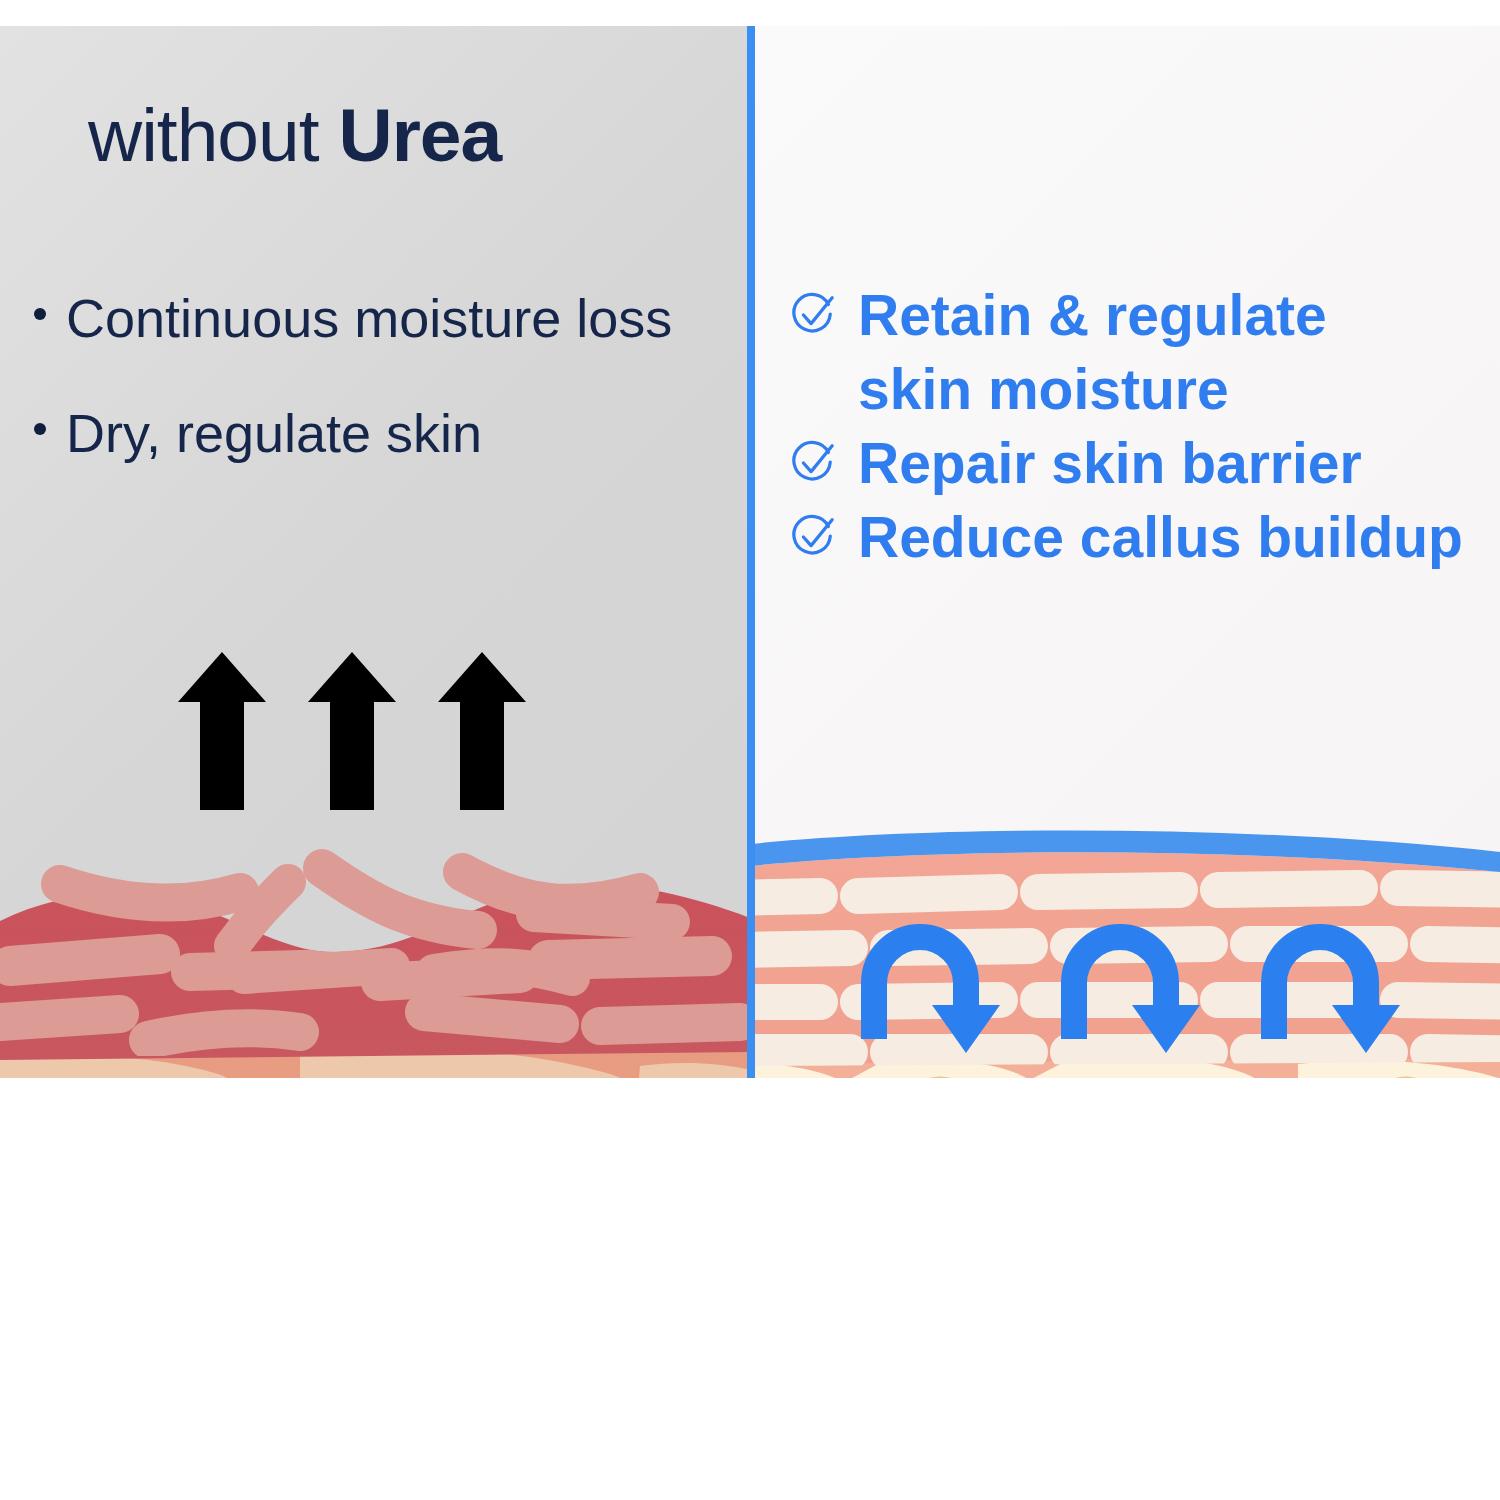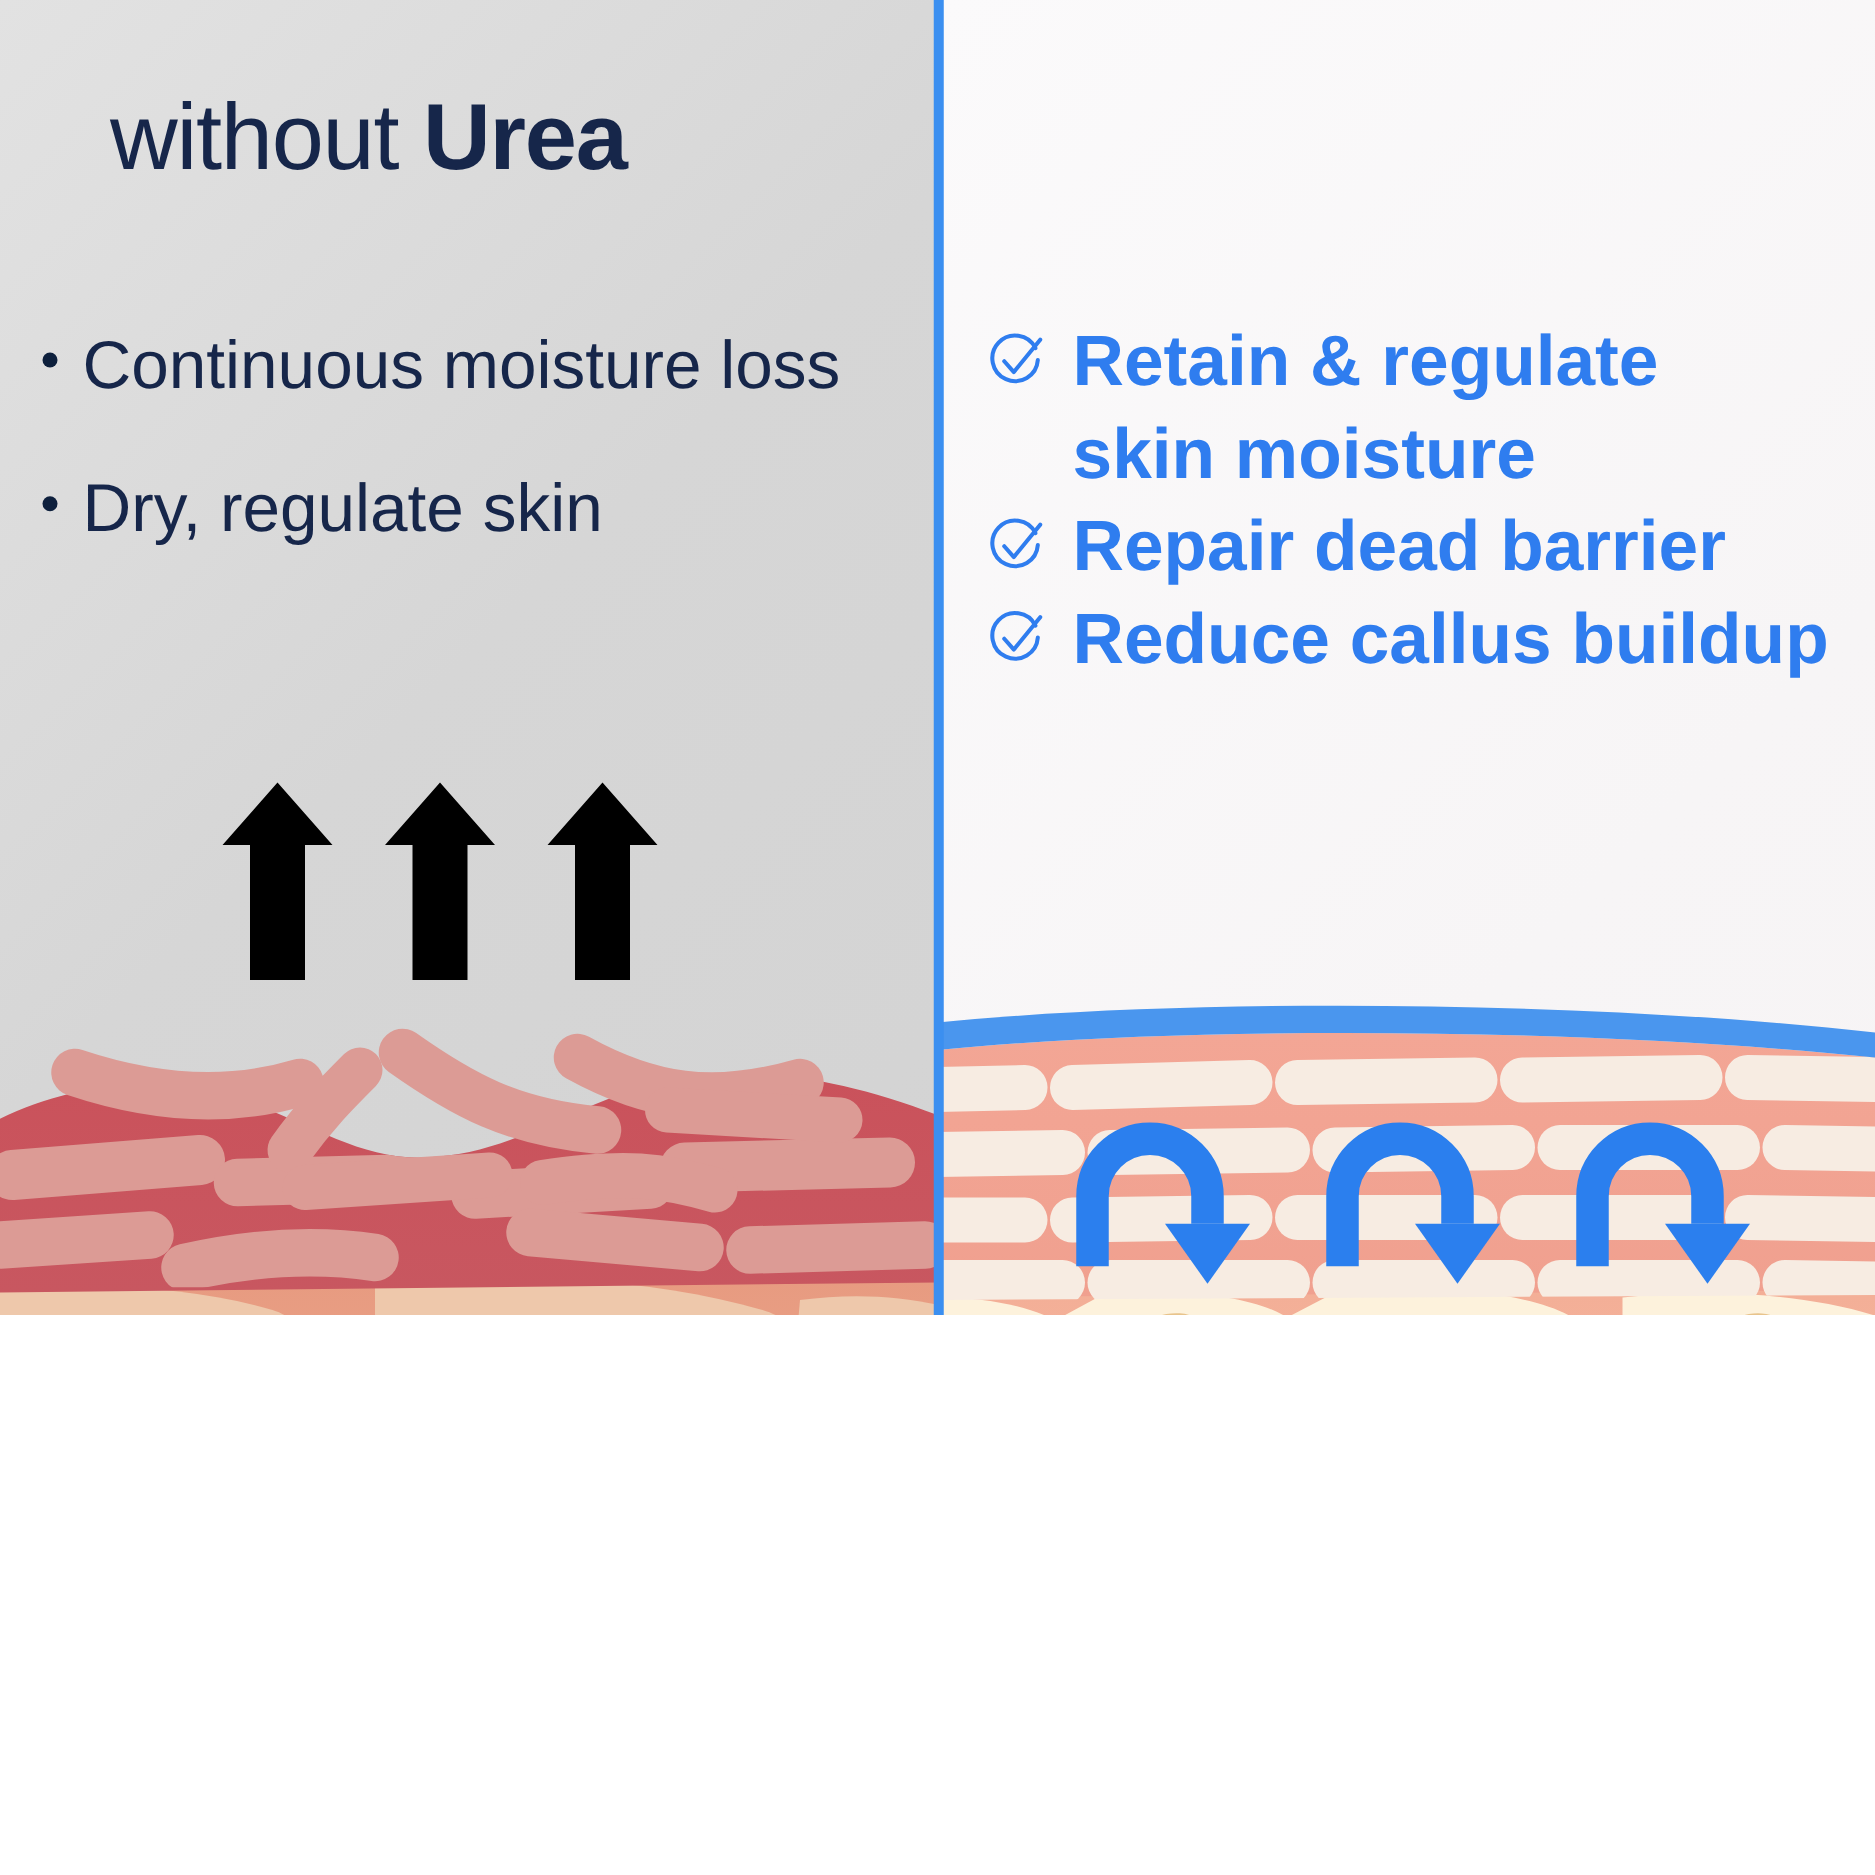--- a/index.html
+++ b/index.html
@@ -1,19 +1,20 @@
 <!DOCTYPE html>
 <html><head>
 <meta charset="utf-8">
 <style>
   html,body{margin:0;padding:0;background:#fff;}
   body{font-family:"Liberation Sans","DejaVu Sans",sans-serif;}
   .canvas{
     position:relative;width:1500px;height:1052px;overflow:hidden;
     background:#ffffff;
+    margin-top:26px;
   }
   
   .panel{position:absolute;top:0;height:1500px;overflow:hidden;}
   .panel-left{left:0;width:750px;
     background:linear-gradient(135deg,#e2e2e2 0%,#d6d6d6 40%,#d2d2d2 100%);}
   .panel-right{left:750px;width:750px;
     background:linear-gradient(135deg,#fbfafb 0%,#f7f5f6 55%,#f6f3f4 100%);}
   .divider{position:absolute;left:747px;top:0;width:8px;height:1500px;
     background:#3b8ff0;z-index:60;}
 
@@ -344,21 +345,21 @@
         <span class="li-text-blue">Retain &amp; regulate
 skin moisture</span>
       </div>
       <div class="li">
         <span class="check">
           <svg viewBox="0 0 48 48" width="46" height="46" xmlns="http://www.w3.org/2000/svg">
             <path d="M40,13 A19,19 0 1 0 42,23" fill="none" stroke="#2f7def" stroke-width="3.4" stroke-linecap="round"></path>
             <path d="M14,24 L22,33 L44,6" fill="none" stroke="#2f7def" stroke-width="3.4" stroke-linecap="round" stroke-linejoin="round"></path>
           </svg>
         </span>
-        <span class="li-text-blue">Repair dead barrier</span>
+        <span class="li-text-blue">Repair skin barrier</span>
       </div>
       <div class="li">
         <span class="check">
           <svg viewBox="0 0 48 48" width="46" height="46" xmlns="http://www.w3.org/2000/svg">
             <path d="M40,13 A19,19 0 1 0 42,23" fill="none" stroke="#2f7def" stroke-width="3.4" stroke-linecap="round"></path>
             <path d="M14,24 L22,33 L44,6" fill="none" stroke="#2f7def" stroke-width="3.4" stroke-linecap="round" stroke-linejoin="round"></path>
           </svg>
         </span>
         <span class="li-text-blue">Reduce callus buildup</span>
       </div>

